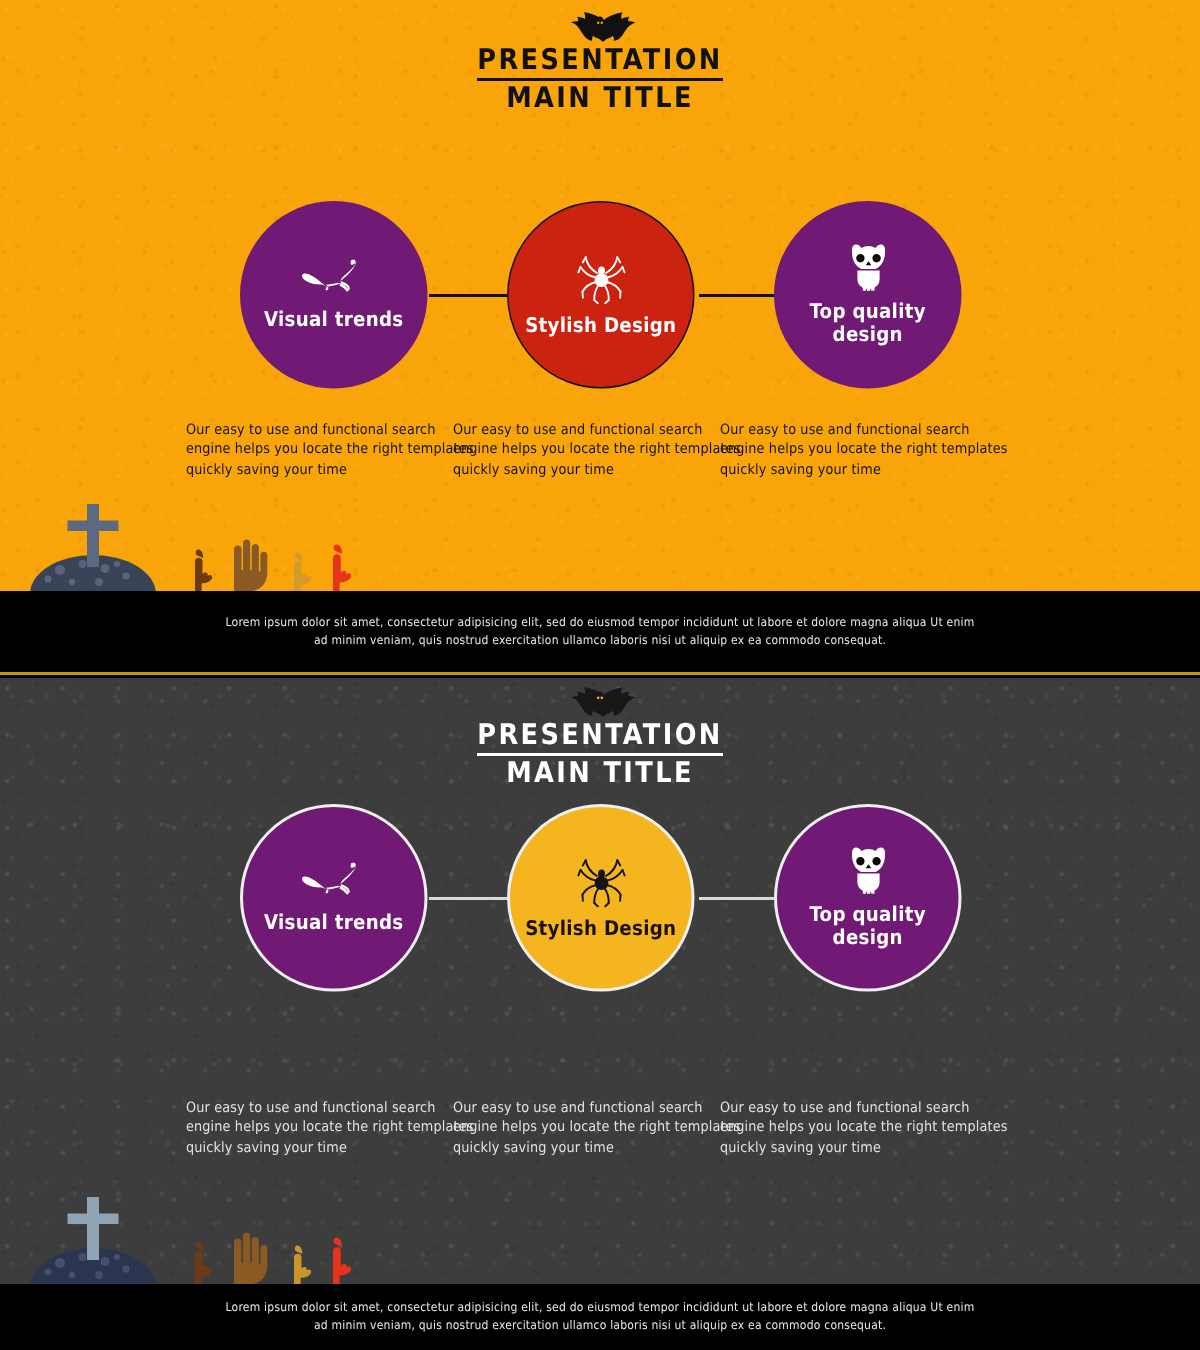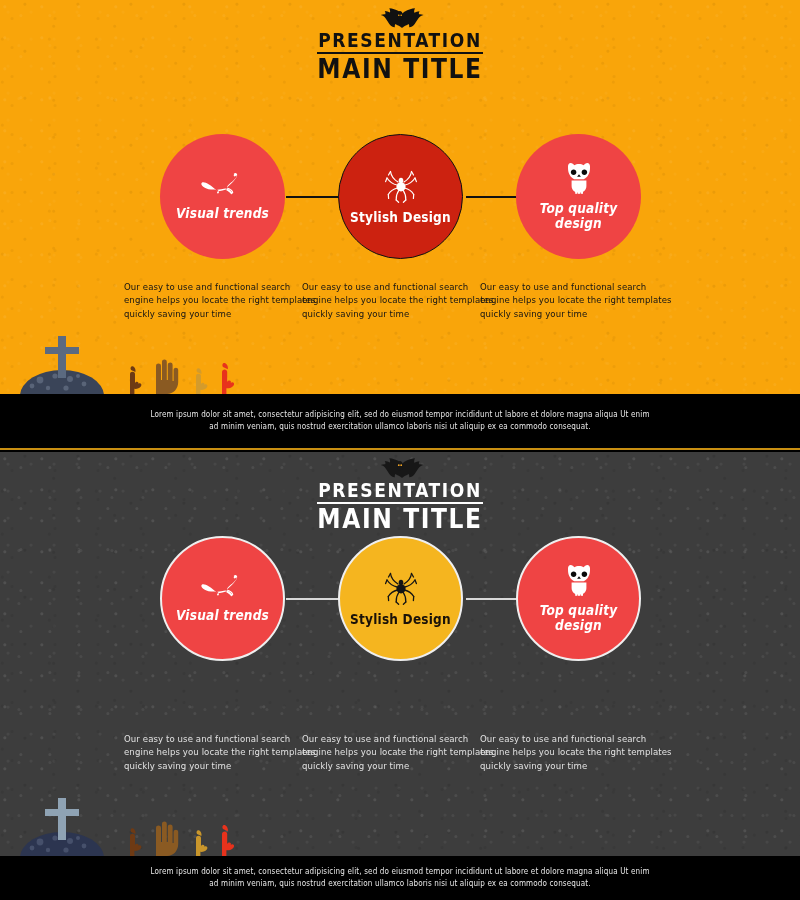--- a/index.html
+++ b/index.html
@@ -32,39 +32,39 @@
 
   
   .header{position:absolute;left:0;width:800px;text-align:center;}
   .bat{display:block;margin:0 auto;}
   .title-block{display:inline-block;margin-top:2px;}
   .ttl-line1,.ttl-line2{
     font-family:"DejaVu Sans Condensed","Liberation Sans",sans-serif;
     letter-spacing:1.6px;font-weight:700;line-height:1.12;
   }
   .ttl-line1{font-size:19px;}
-  .ttl-line2{font-size:26px;}
+  .ttl-line2{font-size:19px;}
   .ttl-rule{height:2px;width:100%;margin:1px 0;}
   .light-txt{color:#111;}
   .light-rule{background:#111;}
   .dark-txt{color:#fff;}
   .dark-rule{background:#fff;}
 
   
   .row{position:absolute;left:0;width:800px;height:125px;}
   .node{position:absolute;width:125px;height:125px;border-radius:50%;
     display:flex;flex-direction:column;align-items:center;justify-content:center;
     box-sizing:border-box;}
   .node .ico{display:block;margin-bottom:7px;}
   .node .lbl{
     font-family:"DejaVu Sans Condensed","Liberation Sans",sans-serif;
     font-size:13.5px;font-weight:700;line-height:1.08;text-align:center;
     letter-spacing:.2px;
   }
-  .n-dark{background:#ef4444;font-style:italic;}
+  .n-dark{background:#701a75;}
   .n-dark .lbl{color:#fff;}
   .n-red{background:#CC2210;border:1px solid #111;}
   .n-red .lbl{color:#fff;}
   .n-amber{background:#F5B51F;}
   .n-amber .lbl{color:#1a1209;}
   .ringed{border:2px solid #EFEFEF;}
 
   
   .conn{position:absolute;height:10px;display:flex;align-items:center;}
   .conn .bar{height:1.5px;flex:1;}

